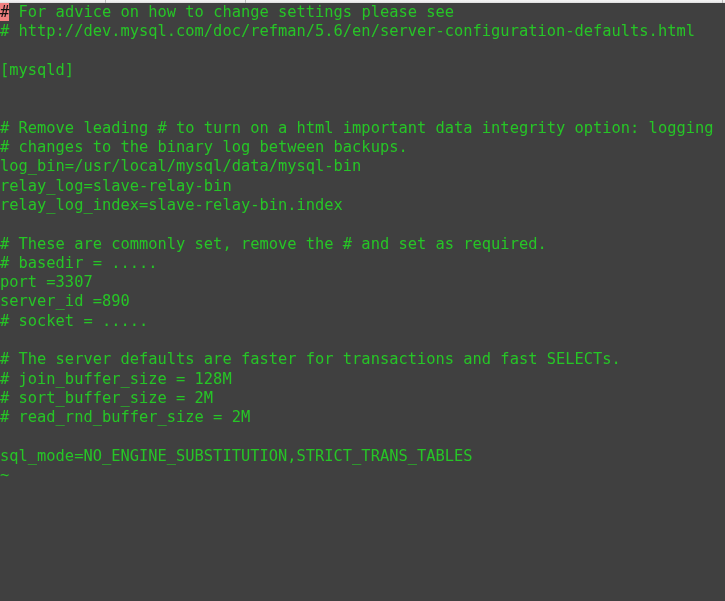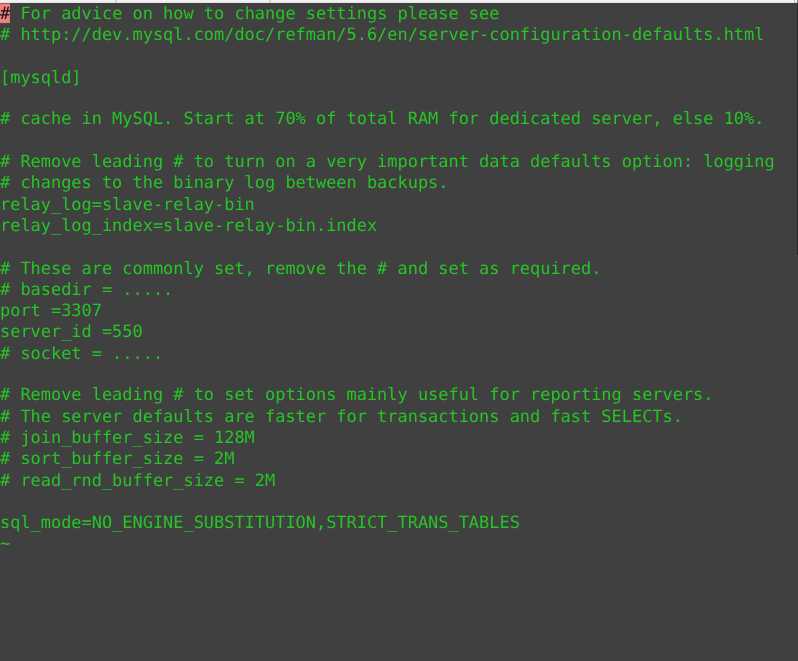--- a/index.html
+++ b/index.html
@@ -75,34 +75,33 @@
     <div class="chrome-divider" style="left: 722px;"></div>
   </div>
 
 <div id="terminal">
   <div id="screen">
       <div class="line"><span class="cursor-cell">#</span><span> For advice on how to change settings please see</span></div>
       <div class="line"># http://dev.mysql.com/doc/refman/5.6/en/server-configuration-defaults.html</div>
       <div class="line blank">&nbsp;</div>
       <div class="line">[mysqld]</div>
       <div class="line blank">&nbsp;</div>
-      <div class="line"># cache in MySQL. Start at 70% of total RAM for dedicated server, else 10%.</div>
       <div class="line blank">&nbsp;</div>
-      <div class="line"># Remove leading # to turn on a very important data defaults option: logging</div>
+      <div class="line"># Remove leading # to turn on a html important data integrity option: logging</div>
       <div class="line"># changes to the binary log between backups.</div>
+      <div class="line">log_bin=/usr/local/mysql/data/mysql-bin</div>
       <div class="line">relay_log=slave-relay-bin</div>
       <div class="line">relay_log_index=slave-relay-bin.index</div>
       <div class="line blank">&nbsp;</div>
       <div class="line"># These are commonly set, remove the # and set as required.</div>
       <div class="line"># basedir = .....</div>
       <div class="line">port =3307</div>
-      <div class="line">server_id =550</div>
+      <div class="line">server_id =890</div>
       <div class="line"># socket = .....</div>
       <div class="line blank">&nbsp;</div>
-      <div class="line"># Remove leading # to set options mainly useful for reporting servers.</div>
       <div class="line"># The server defaults are faster for transactions and fast SELECTs.</div>
       <div class="line"># join_buffer_size = 128M</div>
       <div class="line"># sort_buffer_size = 2M</div>
       <div class="line"># read_rnd_buffer_size = 2M</div>
       <div class="line blank">&nbsp;</div>
       <div class="line">sql_mode=NO_ENGINE_SUBSTITUTION,STRICT_TRANS_TABLES</div>
       <div class="line">~</div>
     </div>
 </div>
 

